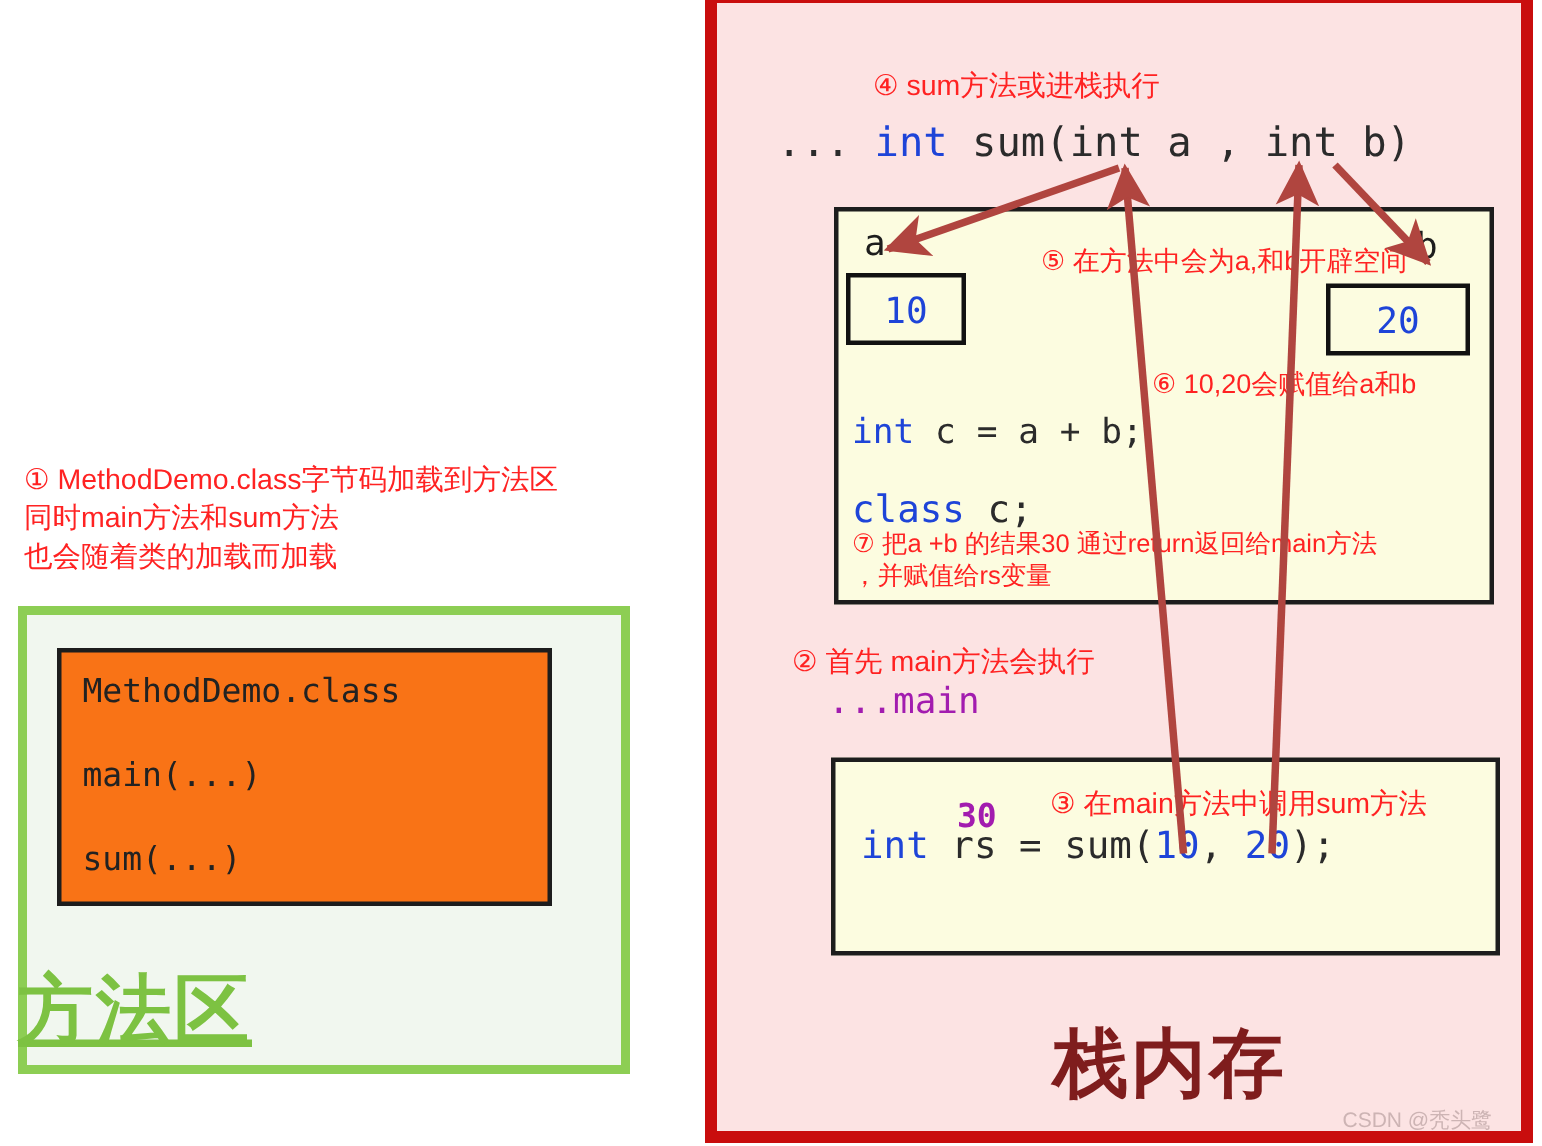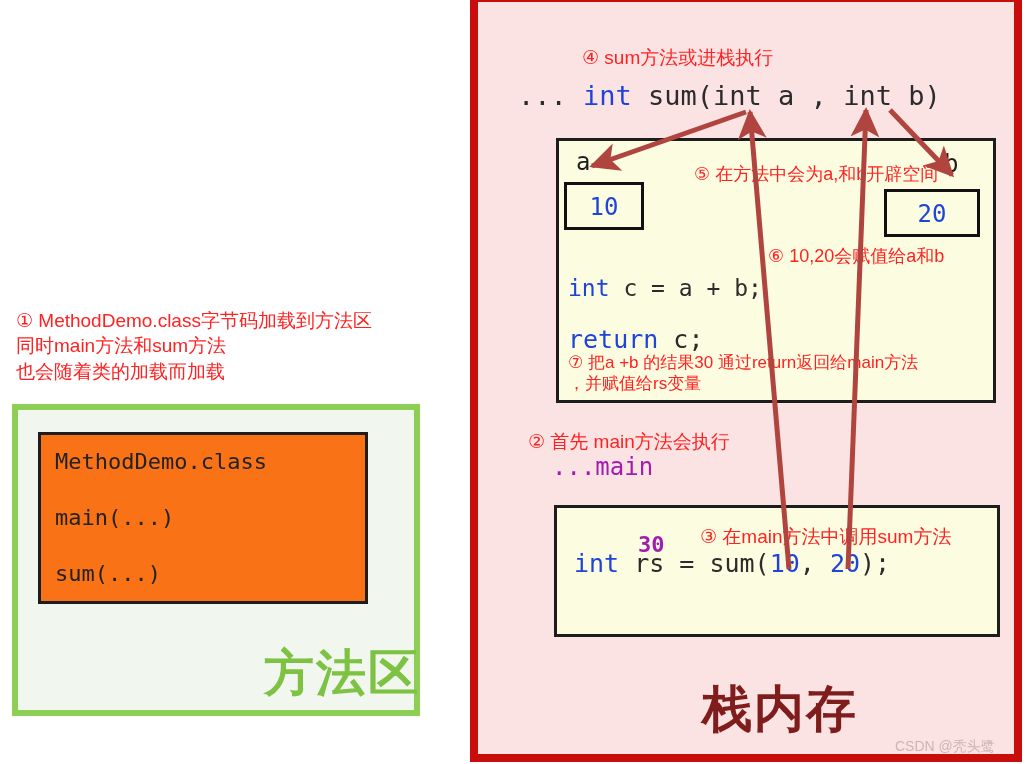--- a/index.html
+++ b/index.html
@@ -63,25 +63,26 @@
     white-space: pre;
   }
   #class-box .l0 { top: 14px; }
   #class-box .l1 { top: 70px; }
   #class-box .l2 { top: 126px; }
 
   #method-area-label {
     left: 12px;
     top: 640px;
     width: 408px;
-    text-align: right;
+    text-align: left;
     font-size: 50px;
     font-weight: bold;
     color: #7dc242;
     letter-spacing: 2px;
+    text-decoration: underline;
   }
 
   
   #stack-panel {
     left: 470px;
     top: -6px;
     width: 552px;
     height: 768px;
     box-sizing: border-box;
     border: 8px solid #c90d0d;
@@ -216,21 +217,21 @@
 <div class="abs mono" id="var-b-label">b</div>
 <div class="abs" id="var-b-box">
   <div class="var-val mono">20</div>
 </div>
 
 <div class="abs note" id="note5">⑤ 在方法中会为a,和b开辟空间</div>
 <div class="abs note" id="note6">⑥ 10,20会赋值给a和b</div>
 
 <div class="abs mono" id="sum-line-c"><span class="kw">int</span><span> c = a + b;</span></div>
 
-<div class="abs mono" id="sum-line-ret"><span class="kw">return</span><span> c;</span></div>
+<div class="abs mono" id="sum-line-ret"><span class="kw">class</span><span> c;</span></div>
 
 <div class="abs note" id="note7">⑦ 把a +b 的结果30 通过return返回给main方法
 ，并赋值给rs变量</div>
 
 <div class="abs note" id="note2">② 首先 main方法会执行</div>
 
 <div class="abs mono" id="main-label">...main</div>
 
 <div class="abs" id="main-frame"></div>
 

